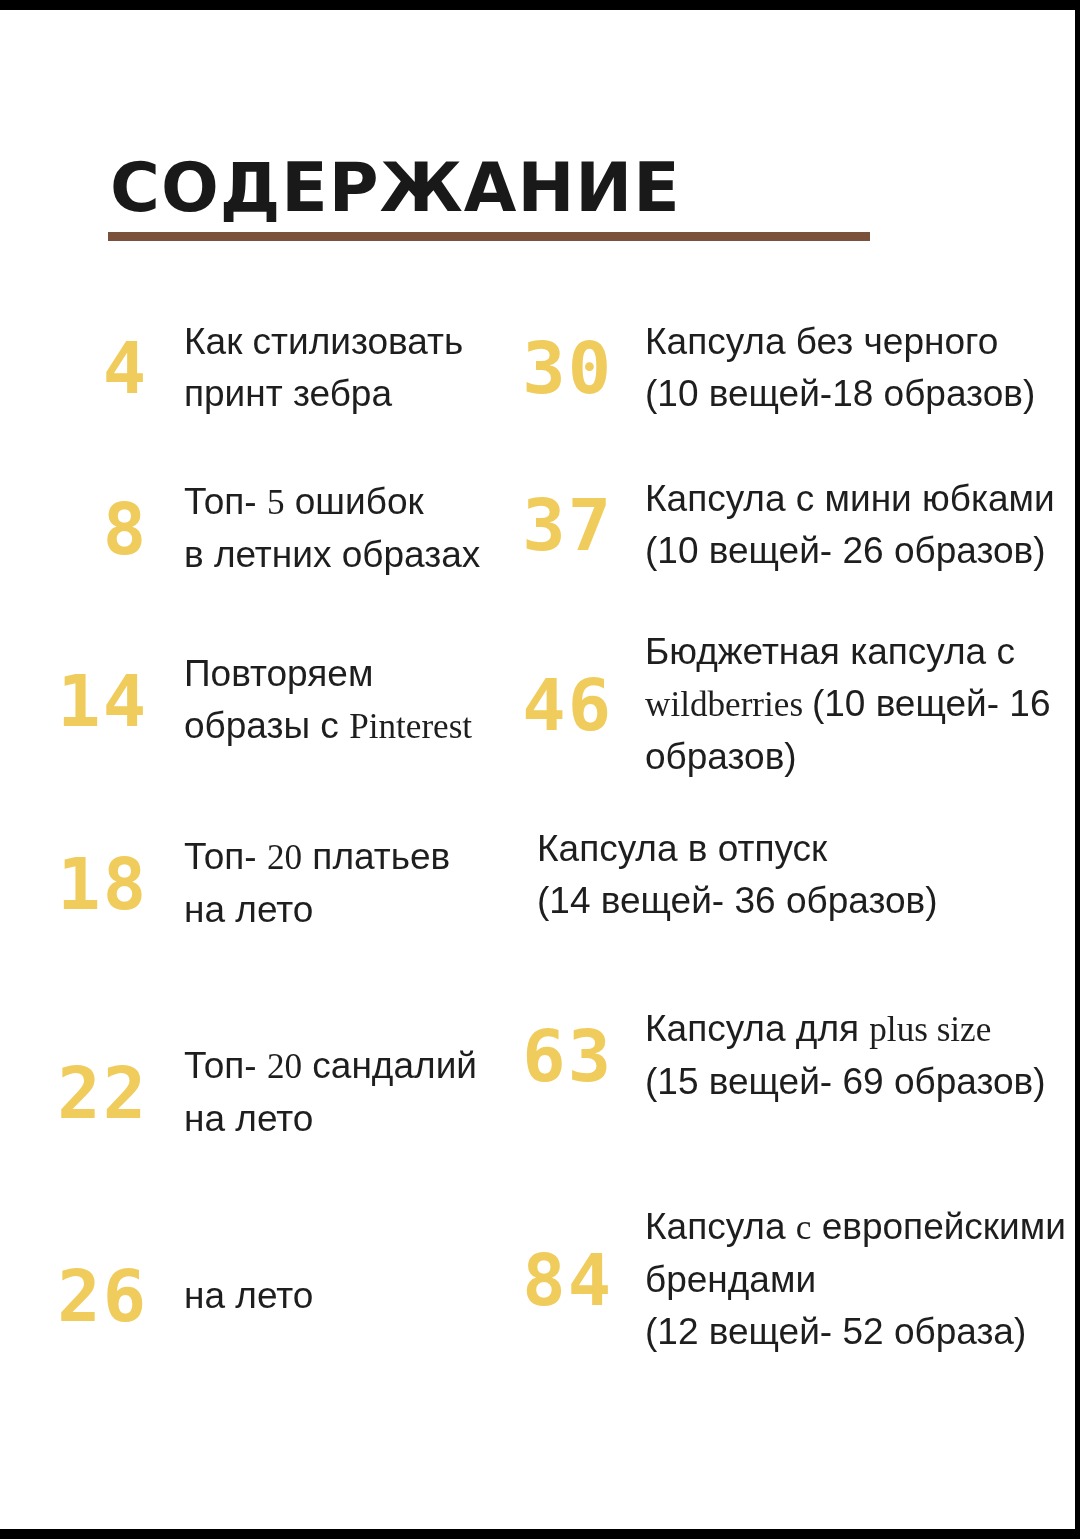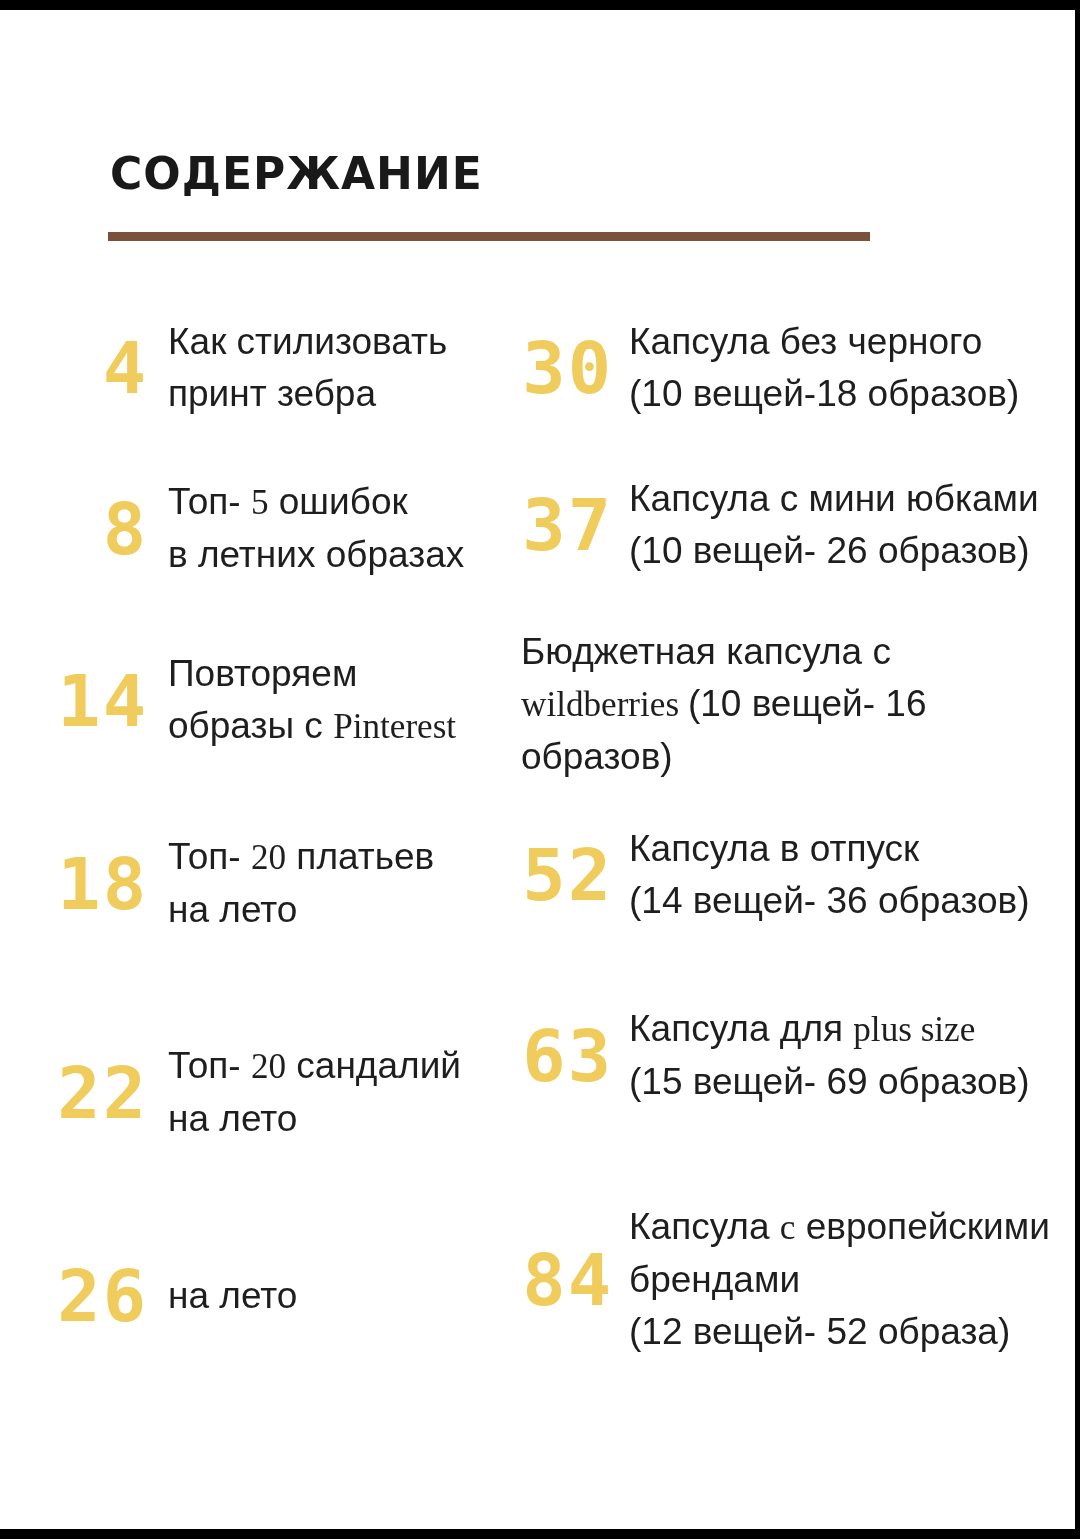--- a/index.html
+++ b/index.html
@@ -6,32 +6,32 @@
   body{
     width:1080px;height:1539px;position:relative;background:#ffffff;
     font-family:"Liberation Sans", sans-serif;overflow:hidden;
   }
   .border-top{position:absolute;left:0;top:0;width:1080px;height:10px;background:#000;}
   .border-bottom{position:absolute;left:0;top:1529px;width:1080px;height:10px;background:#000;}
   .border-right{position:absolute;right:0;top:0;width:5px;height:1539px;background:#000;}
   .page-title{
     position:absolute;left:110px;top:148px;margin:0;
     font-family:"DejaVu Sans", sans-serif;font-weight:800;
-    font-size:44px;letter-spacing:1px;color:#191919;
+    font-size:68px;letter-spacing:1px;color:#191919;
   }
   .title-rule{position:absolute;left:108px;top:232px;width:762px;height:9px;background:#7A523C;}
   .entry{position:absolute;display:flex;align-items:center;}
   .entry .num{
     font-family:"DejaVu Sans Mono", monospace;font-weight:bold;
     font-size:72px;line-height:1;color:#F0CC5C;letter-spacing:2px;
     width:108px;text-align:right;flex:none;
   }
   .entry .txt{padding-left:20px;}
   .entry.col-right .txt{padding-left:16px;}
-  .line{font-size:37px;line-height:52px;color:#1E1E1E;white-space:nowrap;}
+  .line{font-size:37px;line-height:52px;color:#1E1E1E;white-space:nowrap;margin-left:16px;}
   .serif{font-family:"Liberation Serif", serif;font-size:0.95em;}
   .italic{}
   .col-left{left:40px;}
   .col-right{left:505px;}
 </style>
 </head>
 <body>
 
 <div class="border-top"></div>
 <div class="border-bottom"></div>
@@ -97,29 +97,29 @@
 
 <div class="entry col-right" style="top:473px">
   <div class="num">37</div>
   <div class="txt">
     <div class="line"><span>Капсула с мини юбками</span></div>
     <div class="line"><span class="italic">(10 вещей- 26 образов)</span></div>
   </div>
 </div>
 
 <div class="entry col-right" style="top:626px">
+  <div class="num">46</div>
   <div class="txt">
     <div class="line"><span>Бюджетная капсула с</span></div>
     <div class="line"><span class="serif">wildberries </span><span class="italic">(10 вещей- 16</span></div>
     <div class="line"><span class="italic">образов)</span></div>
   </div>
 </div>
 
 <div class="entry col-right" style="top:823px">
-  <div class="num">52</div>
   <div class="txt">
     <div class="line"><span>Капсула в отпуск</span></div>
     <div class="line"><span class="italic">(14 вещей- 36 образов)</span></div>
   </div>
 </div>
 
 <div class="entry col-right" style="top:1003px">
   <div class="num">63</div>
   <div class="txt">
     <div class="line"><span>Капсула для </span><span class="serif">plus size</span></div>

